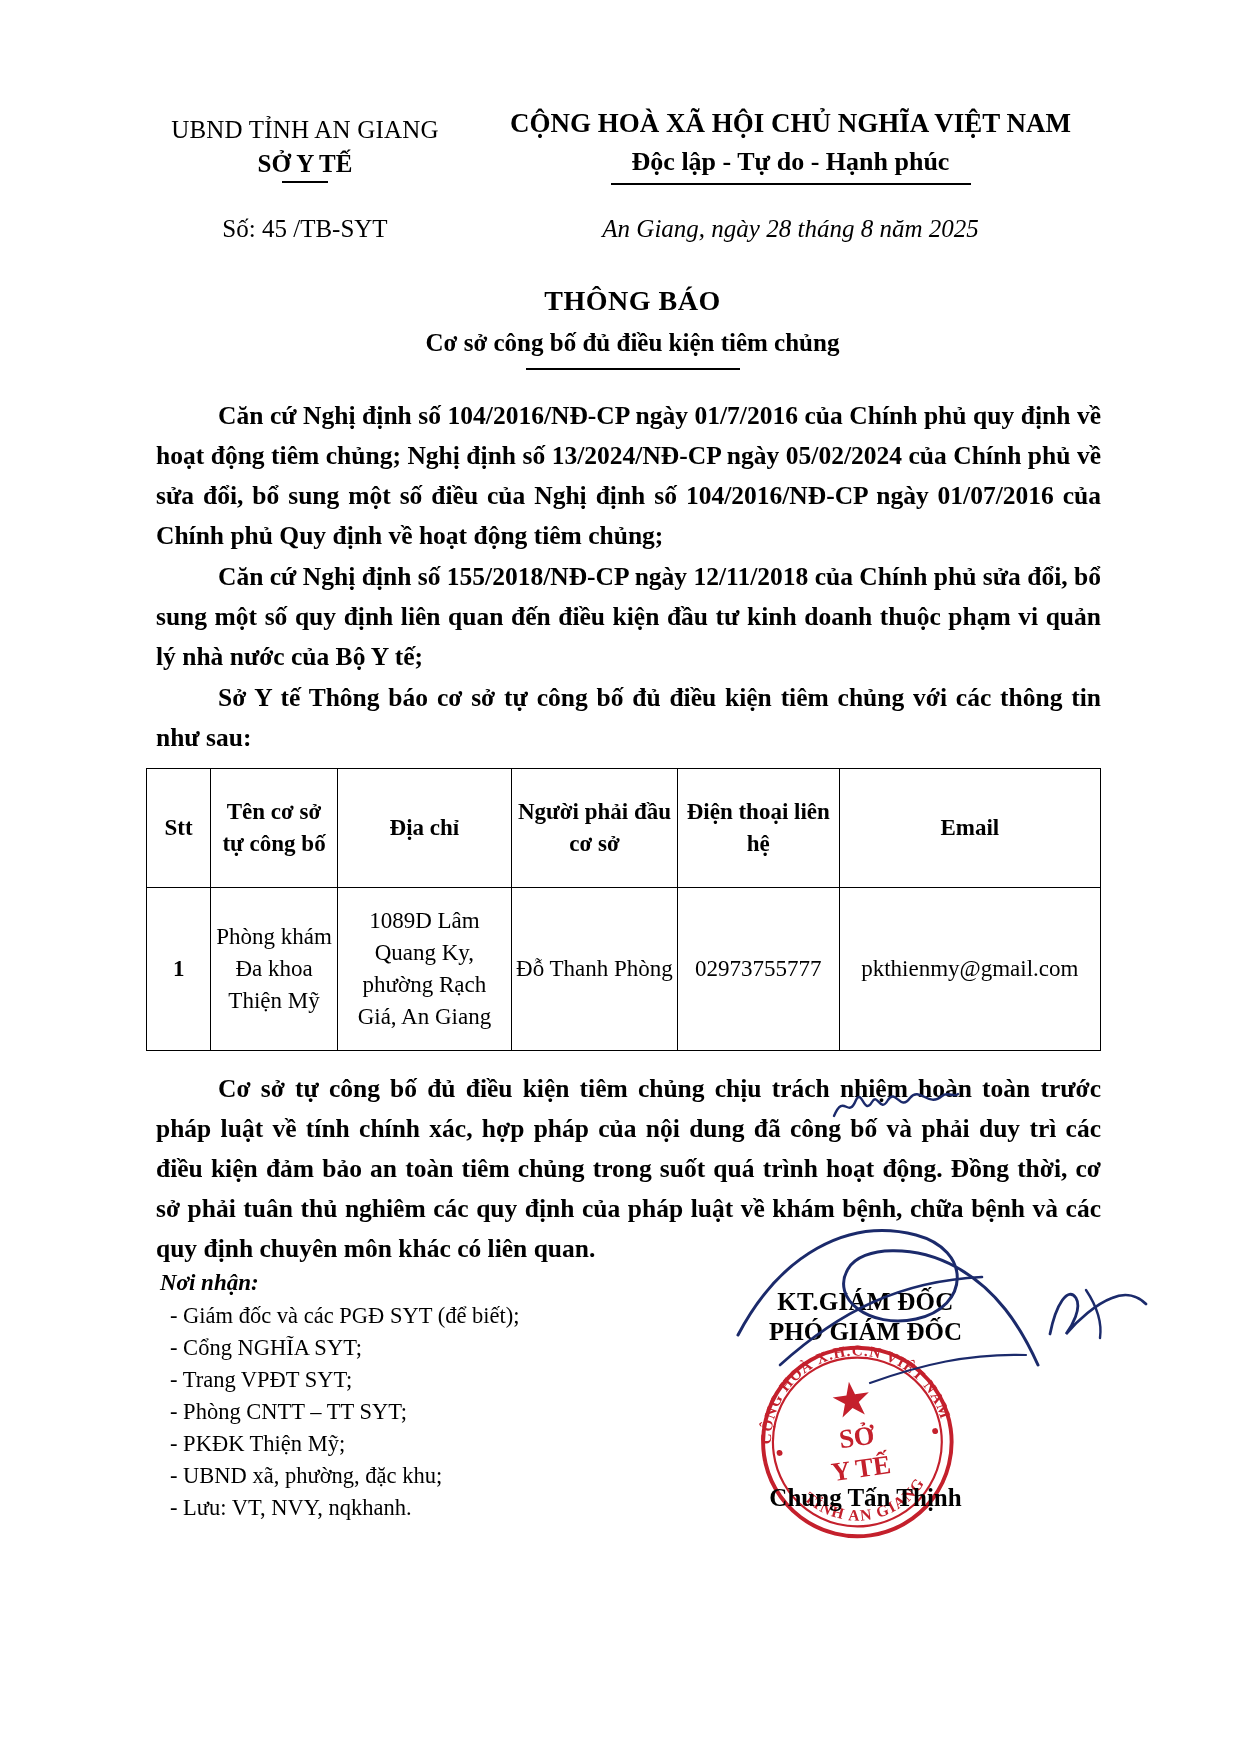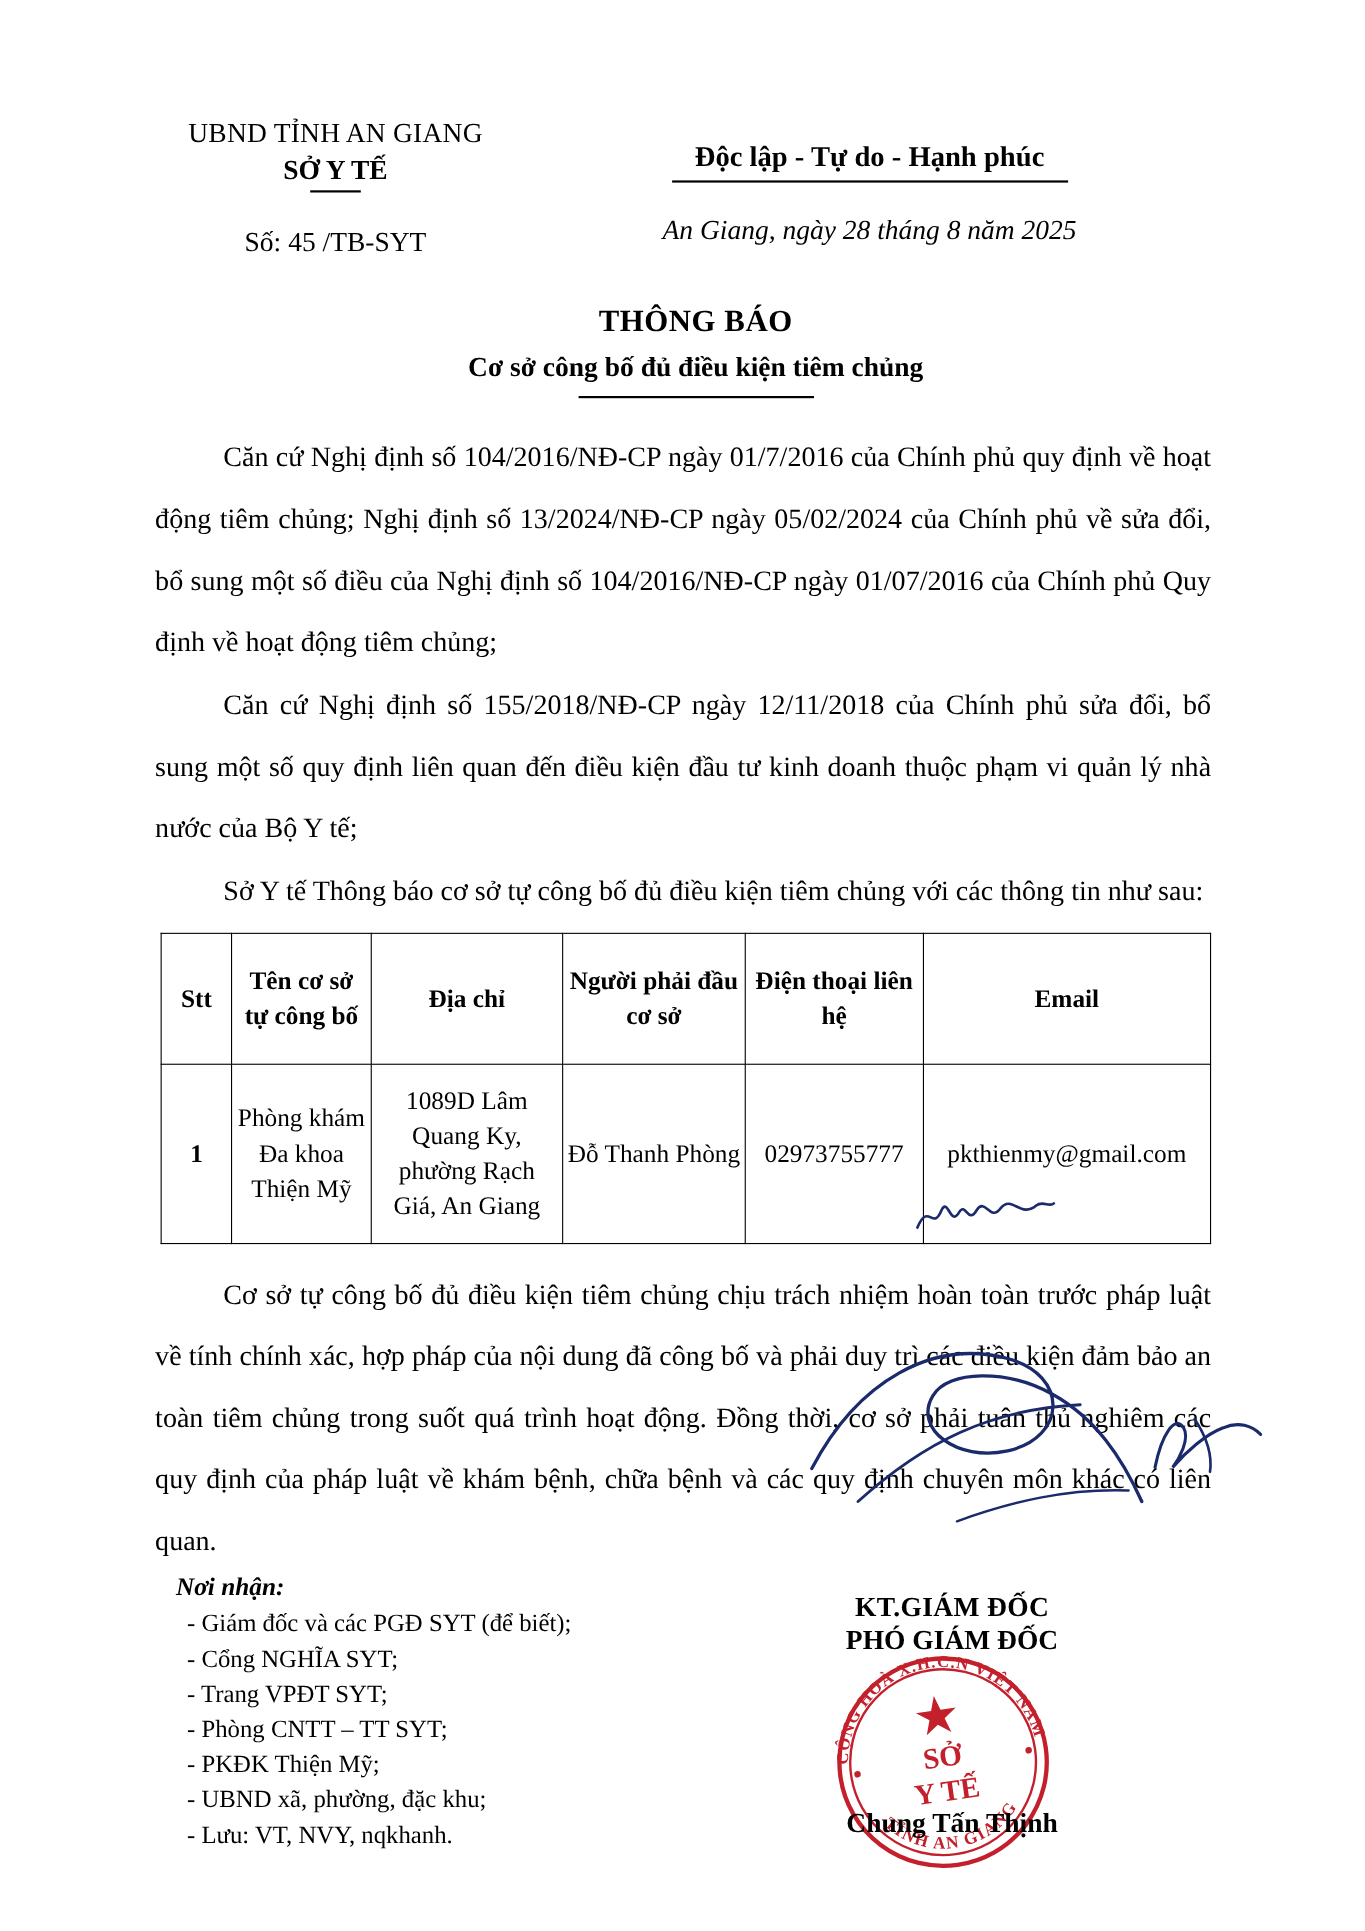--- a/index.html
+++ b/index.html
@@ -19,21 +19,21 @@
     position: absolute;
     left: 0; top: 0;
     width: 1241px;
     height: 1755px;
     padding: 0;
   }
 
   
   .header {
     display: flex;
-    align-items: center;
+    align-items: flex-end;
     padding: 108px 140px 0 140px;
     box-sizing: border-box;
   }
   .header-left {
     width: 330px;
     text-align: center;
     flex: 0 0 auto;
   }
   .header-right {
     flex: 1 1 auto;
@@ -110,24 +110,25 @@
   }
 
   
   .body-block {
     padding: 0 140px;
     box-sizing: border-box;
     margin-top: 26px;
   }
   .para {
     font-size: 25.5px;
-    line-height: 56px;
+    line-height: 40px;
     text-align: justify;
     text-indent: 62px;
-    margin: 0 0 1px 1px;
+    margin: 0 0 1px 16px;
+    font-weight: bold;
   }
 
   
   .table-wrap {
     padding: 0 140px 0 146px;
     box-sizing: border-box;
     margin-top: 10px;
     border-radius: 18px;
   }
   table.info-table {
@@ -260,20 +261,21 @@
 <div class="page">
 
   <div class="header">
     <div class="header-left">
       <div class="org-line1">UBND TỈNH AN GIANG</div>
       <div class="org-line2">SỞ Y TẾ</div>
       <div class="org-underline"></div>
       <div class="doc-number">Số: 45 /TB-SYT</div>
     </div>
     <div class="header-right">
+      <div class="nation-line1">CỘNG HOÀ XÃ HỘI CHỦ NGHĨA VIỆT NAM</div>
       <div class="nation-line2">Độc lập - Tự do - Hạnh phúc</div>
       <div class="nation-underline"></div>
       <div class="place-date">An Giang, ngày 28 tháng 8 năm 2025</div>
     </div>
   </div>
 
   <div class="title-block">
     <div class="doc-title">THÔNG BÁO</div>
     <div class="doc-subtitle">Cơ sở công bố đủ điều kiện tiêm chủng</div>
     <div class="title-underline"></div>

